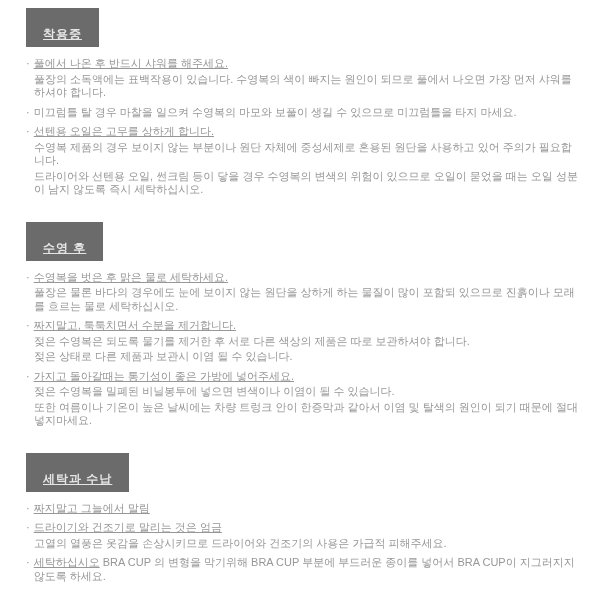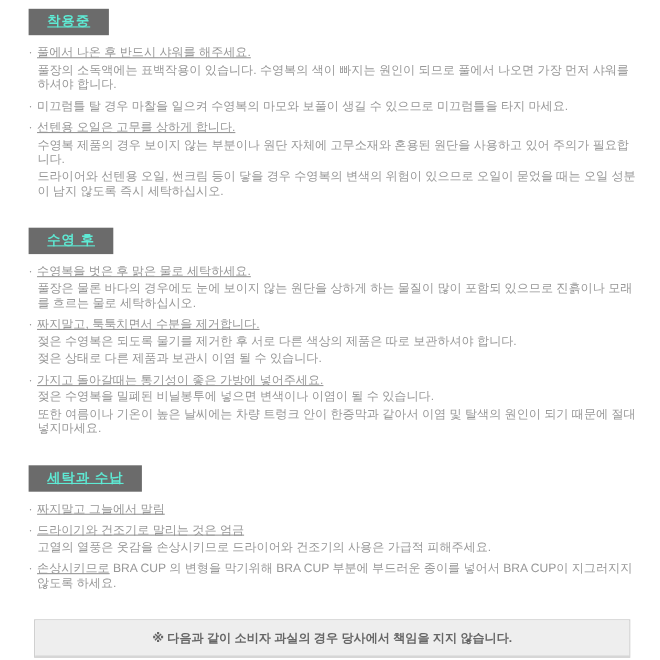--- a/index.html
+++ b/index.html
@@ -8,25 +8,25 @@
     background:#ffffff;
     font-family:"Liberation Sans","DejaVu Sans",sans-serif;
     -webkit-font-smoothing:antialiased;
   }
   .content { padding:8px 22px 0 26px; }
 
   .section { margin-bottom:25px; }
   .section-header {
     display:inline-block;
     background:#6b6b6b;
-    color:#5eead4;
+    color:#e5e5e5;
     font-size:12px;
     font-weight:bold;
     letter-spacing:1px;
-    padding:3px 17px 4px 17px;
+    padding:18px 17px 4px 17px;
     text-decoration:underline;
   }
   .section-body {
     margin-top:10px;
     font-size:11px;
     color:#979797;
     line-height:13.5px;
   }
   .lead-line { display:flex; margin-top:6px; }
   .lead-line.first { margin-top:0; }
@@ -62,21 +62,21 @@
           </div>
           <div class="sub-line">풀장의 소독액에는 표백작용이 있습니다. 수영복의 색이 빠지는 원인이 되므로 풀에서 나오면 가장 먼저 샤워를 하셔야 합니다.</div>
           <div class="lead-line">
             <span class="bullet">·</span>
             <span><span>미끄럼틀 탈 경우 마찰을 일으켜 수영복의 마모와 보풀이 생길 수 있으므로 미끄럼틀을 타지 마세요.</span></span>
           </div>
           <div class="lead-line">
             <span class="bullet">·</span>
             <span><span class="u">선텐용 오일은 고무를 상하게 합니다.</span></span>
           </div>
-          <div class="sub-line">수영복 제품의 경우 보이지 않는 부분이나 원단 자체에 고무소재와 혼용된 원단을 사용하고 있어 주의가 필요합니다.</div>
+          <div class="sub-line">수영복 제품의 경우 보이지 않는 부분이나 원단 자체에 중성세제로 혼용된 원단을 사용하고 있어 주의가 필요합니다.</div>
           <div class="sub-line">드라이어와 선텐용 오일, 썬크림 등이 닿을 경우 수영복의 변색의 위험이 있으므로 오일이 묻었을 때는 오일 성분이 남지 않도록 즉시 세탁하십시오.</div>
         </div>
   </div>
 
   <div class="section">
     <div class="section-header">수영 후</div>
     <div class="section-body">
           <div class="lead-line first">
             <span class="bullet">·</span>
             <span><span class="u">수영복을 벗은 후 맑은 물로 세탁하세요.</span></span>
@@ -104,21 +104,21 @@
             <span class="bullet">·</span>
             <span><span class="u">짜지말고 그늘에서 말림</span></span>
           </div>
           <div class="lead-line">
             <span class="bullet">·</span>
             <span><span class="u">드라이기와 건조기로 말리는 것은 엄금</span></span>
           </div>
           <div class="sub-line">고열의 열풍은 옷감을 손상시키므로 드라이어와 건조기의 사용은 가급적 피해주세요.</div>
           <div class="lead-line">
             <span class="bullet">·</span>
-            <span><span class="u">손상시키므로</span><span> BRA CUP 의 변형을 막기위해 BRA CUP 부분에 부드러운 종이를 넣어서 BRA CUP이 지그러지지 않도록 하세요.</span></span>
+            <span><span class="u">세탁하십시오</span><span> BRA CUP 의 변형을 막기위해 BRA CUP 부분에 부드러운 종이를 넣어서 BRA CUP이 지그러지지 않도록 하세요.</span></span>
           </div>
         </div>
   </div>
 </div>
 
   <div class="notice">
     <div class="notice-title">※ 다음과 같이 소비자 과실의 경우 당사에서 책임을 지지 않습니다.</div>
 
   </div>
 </div>

